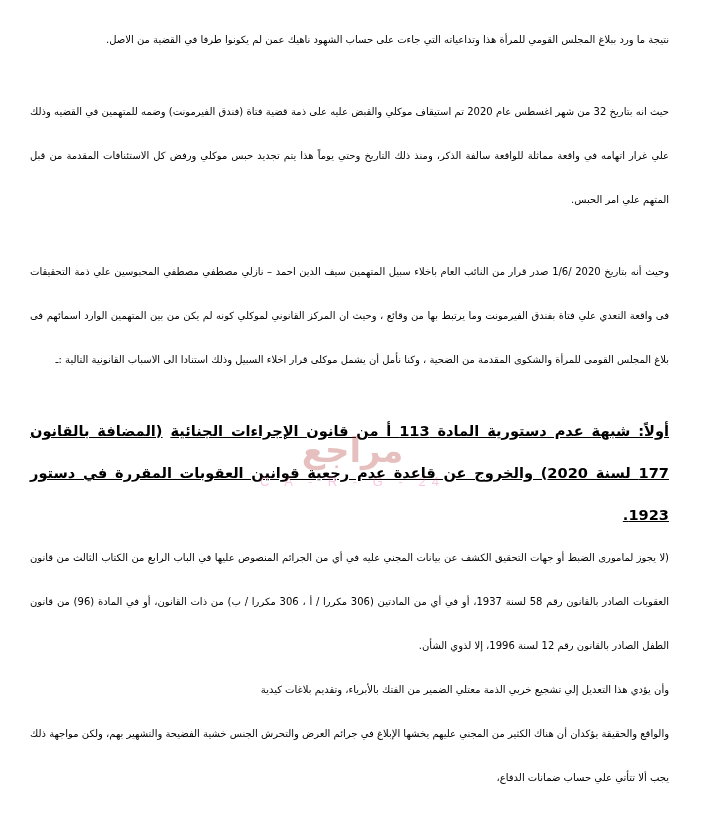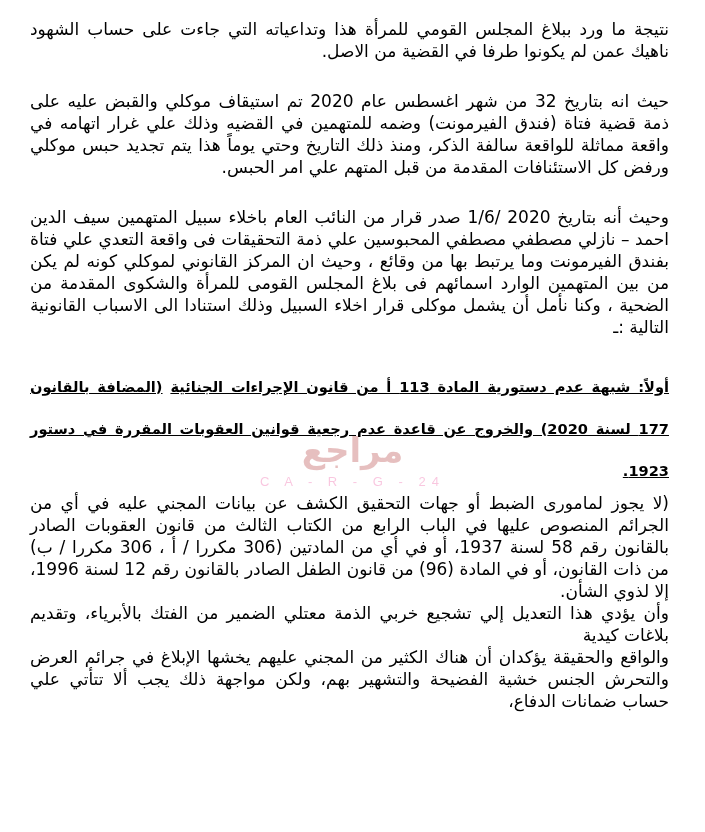--- a/index.html
+++ b/index.html
@@ -19,22 +19,22 @@
     position: relative;
     width: 705px;
     height: 832px;
     box-sizing: border-box;
     padding: 18px 36px 0 30px;
     direction: rtl;
     text-align: justify;
   }
   p {
     margin: 0;
-    font-size: 17px;
-    line-height: 22px;
+    font-size: 10px;
+    line-height: 44px;
     text-align: justify;
     text-justify: inter-word;
   }
   .para {
     margin-bottom: 0;
   }
   .gap-lg { height: 28px; }
   .u { text-decoration: underline; }
   .section-head {
     font-size: 14.6px;

